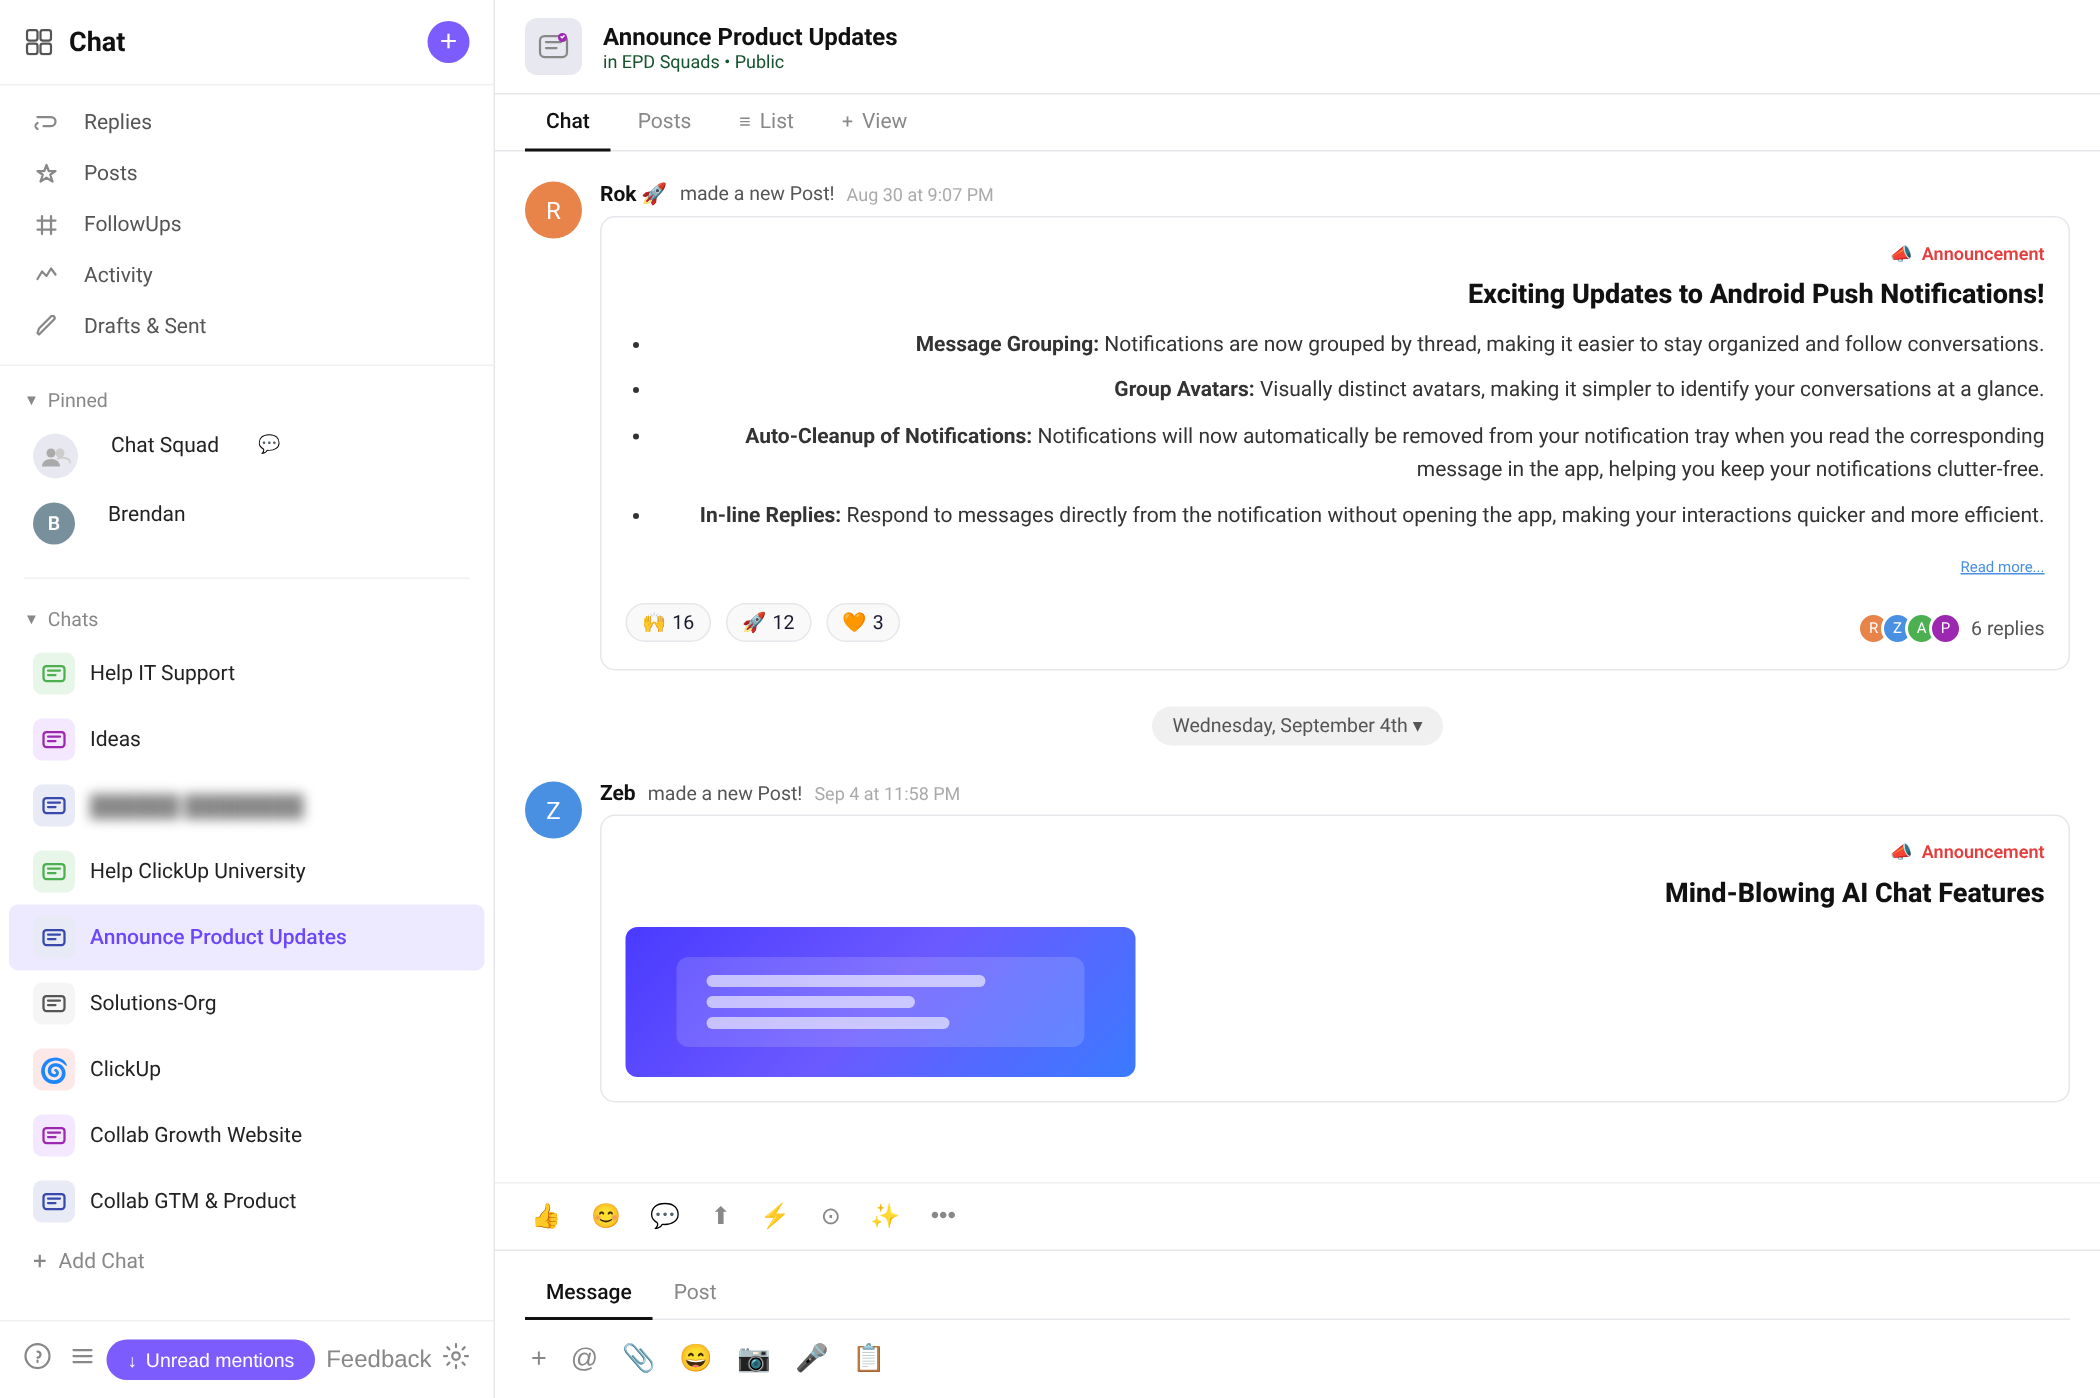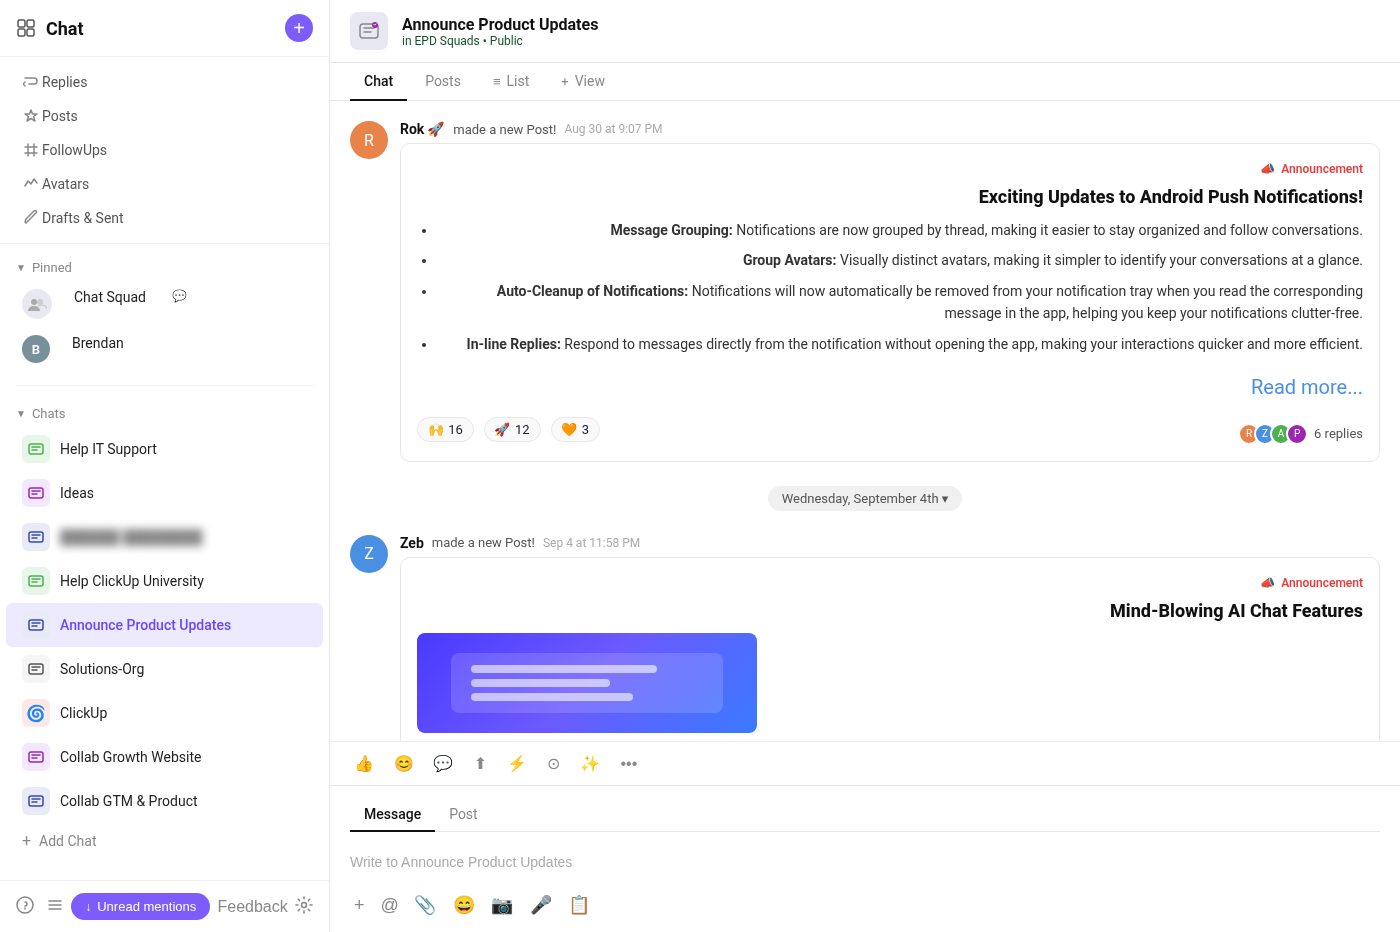--- a/index.html
+++ b/index.html
@@ -7,21 +7,21 @@
 
     
     .sidebar { width: 330px; min-width: 330px; background: #fff; border-right: 1px solid #e5e7eb; display: flex; flex-direction: column; height: 100%; overflow: hidden; }
     .sidebar-header { display: flex; align-items: center; justify-content: space-between; padding: 14px 16px; border-bottom: 1px solid #f0f0f0; }
     .sidebar-header-left { display: flex; align-items: center; gap: 10px; }
     .sidebar-icon { width: 20px; height: 20px; display: flex; align-items: center; justify-content: center; color: #555; }
     .sidebar-title { font-size: 18px; font-weight: 700; color: #111; }
     .sidebar-add-btn { width: 28px; height: 28px; background: #7c5cfc; border-radius: 50%; display: flex; align-items: center; justify-content: center; color: #fff; font-size: 20px; line-height: 1; cursor: pointer; border: none; }
 
     .sidebar-nav { padding: 8px 0; border-bottom: 1px solid #f0f0f0; }
-    .sidebar-nav-item { display: flex; align-items: center; gap: 2px; padding: 8px 16px; cursor: pointer; color: #555; font-size: 14px; border-radius: 6px; margin: 0 6px; }
+    .sidebar-nav-item { display: flex; align-items: center; gap: 16px; padding: 8px 16px; cursor: pointer; color: #555; font-size: 14px; border-radius: 6px; margin: 0 6px; }
     .nav-icon { width: 18px; height: 18px; display: flex; align-items: center; justify-content: center; color: #888; flex-shrink: 0; }
 
     .sidebar-section { padding: 10px 0; }
     .sidebar-section-header { display: flex; align-items: center; gap: 6px; padding: 6px 16px; color: #888; font-size: 13px; cursor: pointer; }
     .sidebar-section-header .arrow { font-size: 10px; }
 
     .sidebar-chat-item { display: flex; align-items: center; gap: 10px; padding: 8px 16px; cursor: pointer; border-radius: 6px; margin: 0 6px; }
     .sidebar-chat-item.active { background: #ede9ff; }
     .chat-avatar { width: 28px; height: 28px; border-radius: 50%; display: flex; align-items: center; justify-content: center; font-size: 12px; font-weight: 600; flex-shrink: 0; }
 
@@ -71,21 +71,21 @@
     .message-action { font-size: 13px; color: #555; }
     .message-time { font-size: 12px; color: #aaa; }
 
     .post-card { border: 1px solid #e5e7eb; border-radius: 10px; padding: 16px; background: #fff; }
     .post-type-badge { display: inline-flex; align-items: center; gap: 6px; font-size: 12px; font-weight: 600; color: #e53e3e; margin-bottom: 10px; }
     .post-title { font-size: 18px; font-weight: 800; color: #111; margin-bottom: 12px; }
     .post-body { font-size: 14px; color: #333; line-height: 1.6; }
     .post-body ul { padding-left: 20px; margin: 8px 0; }
     .post-body li { margin-bottom: 8px; }
     .post-body li strong { font-weight: 700; }
-    .read-more { color: #4a90e2; font-size: 20px; cursor: pointer; margin-top: 8px; display: inline-block; }
+    .read-more { color: #4a90e2; font-size: 10px; cursor: pointer; margin-top: 8px; display: inline-block; text-decoration: underline; }
 
     .reactions { display: flex; align-items: center; gap: 10px; margin-top: 12px; flex-wrap: wrap; }
     .reaction { display: inline-flex; align-items: center; gap: 4px; padding: 4px 10px; border: 1px solid #e5e7eb; border-radius: 20px; font-size: 13px; cursor: pointer; background: #f9f9f9; }
 
     .replies-row { display: flex; align-items: center; justify-content: flex-end; gap: 6px; margin-top: 8px; }
     .reply-avatars { display: flex; }
     .reply-avatar { width: 22px; height: 22px; border-radius: 50%; border: 2px solid #fff; margin-left: -6px; background: #ccc; overflow: hidden; display: flex; align-items: center; justify-content: center; font-size: 10px; }
     .reply-avatar:first-child { margin-left: 0; }
     .reply-count { font-size: 13px; color: #555; }
 
@@ -158,21 +158,21 @@
             </svg>
         </div>
         <span>FollowUps</span>
       </div>
       <div class="sidebar-nav-item">
         <div class="nav-icon">
           <svg width="16" height="16" viewBox="0 0 16 16" fill="none">
               <polyline points="2,10 5,5 8,8 11,3 14,7" stroke="#888" stroke-width="1.5" stroke-linecap="round" stroke-linejoin="round"></polyline>
             </svg>
         </div>
-        <span>Avatars</span>
+        <span>Activity</span>
       </div>
       <div class="sidebar-nav-item">
         <div class="nav-icon">
           <svg width="16" height="16" viewBox="0 0 16 16" fill="none">
               <path d="M3 13l2-2 8-8a1.4 1.4 0 00-2-2L3 9l-1 3z" stroke="#888" stroke-width="1.5" stroke-linejoin="round"></path>
             </svg>
         </div>
         <span>Drafts &amp; Sent</span>
       </div>
     </div>
@@ -464,21 +464,20 @@
 
   <div class="message-input-container">
     <div class="input-tabs">
       <div class="input-tab active">
         <span>Message</span>
       </div>
       <div class="input-tab">
         <span>Post</span>
       </div>
     </div>
-    <input type="text" class="message-input" placeholder="Write to Announce Product Updates" style="">
     <div class="input-actions">
       <button class="input-action-btn">+</button>
       <button class="input-action-btn">@</button>
       <button class="input-action-btn">📎</button>
       <button class="input-action-btn">😄</button>
       <button class="input-action-btn">📷</button>
       <button class="input-action-btn">🎤</button>
       <button class="input-action-btn">📋</button>
     </div>
   </div>

